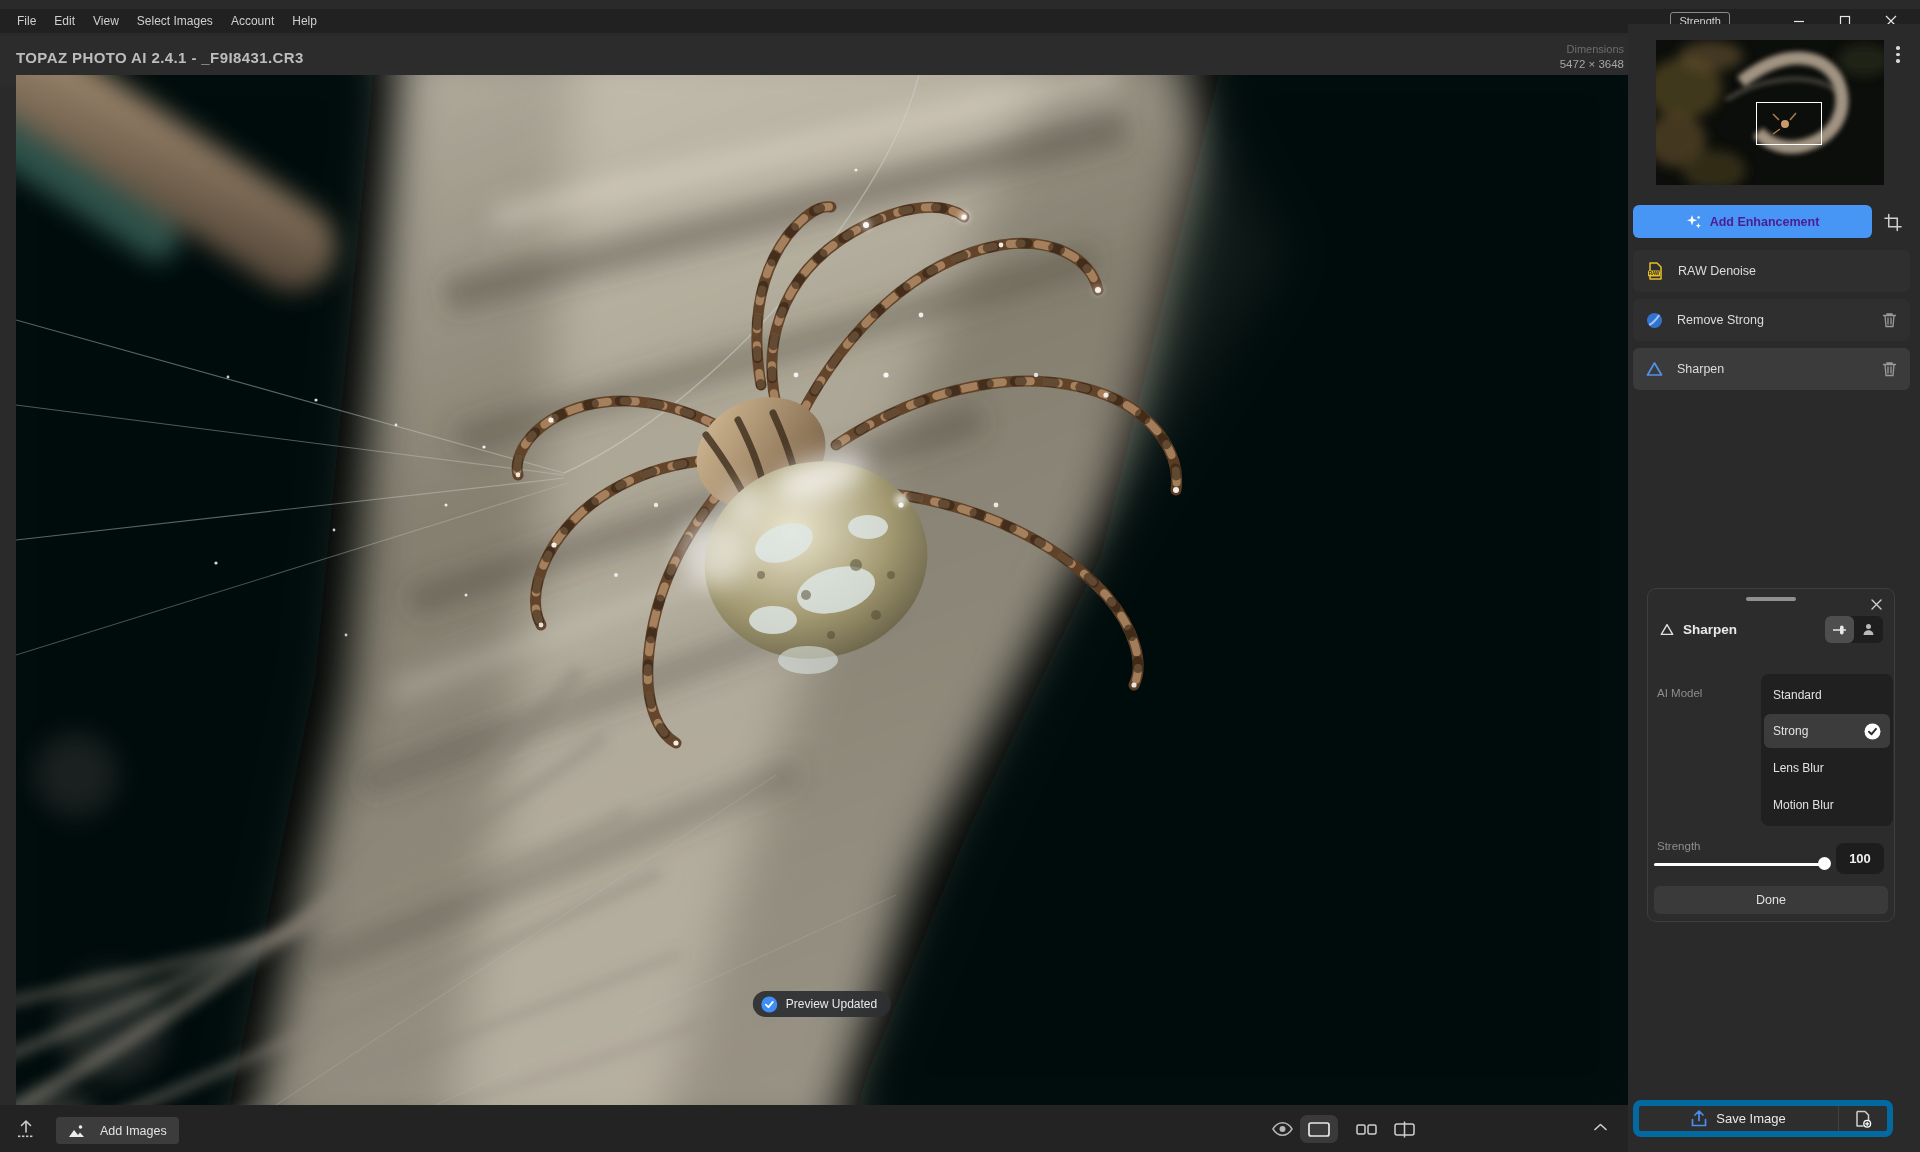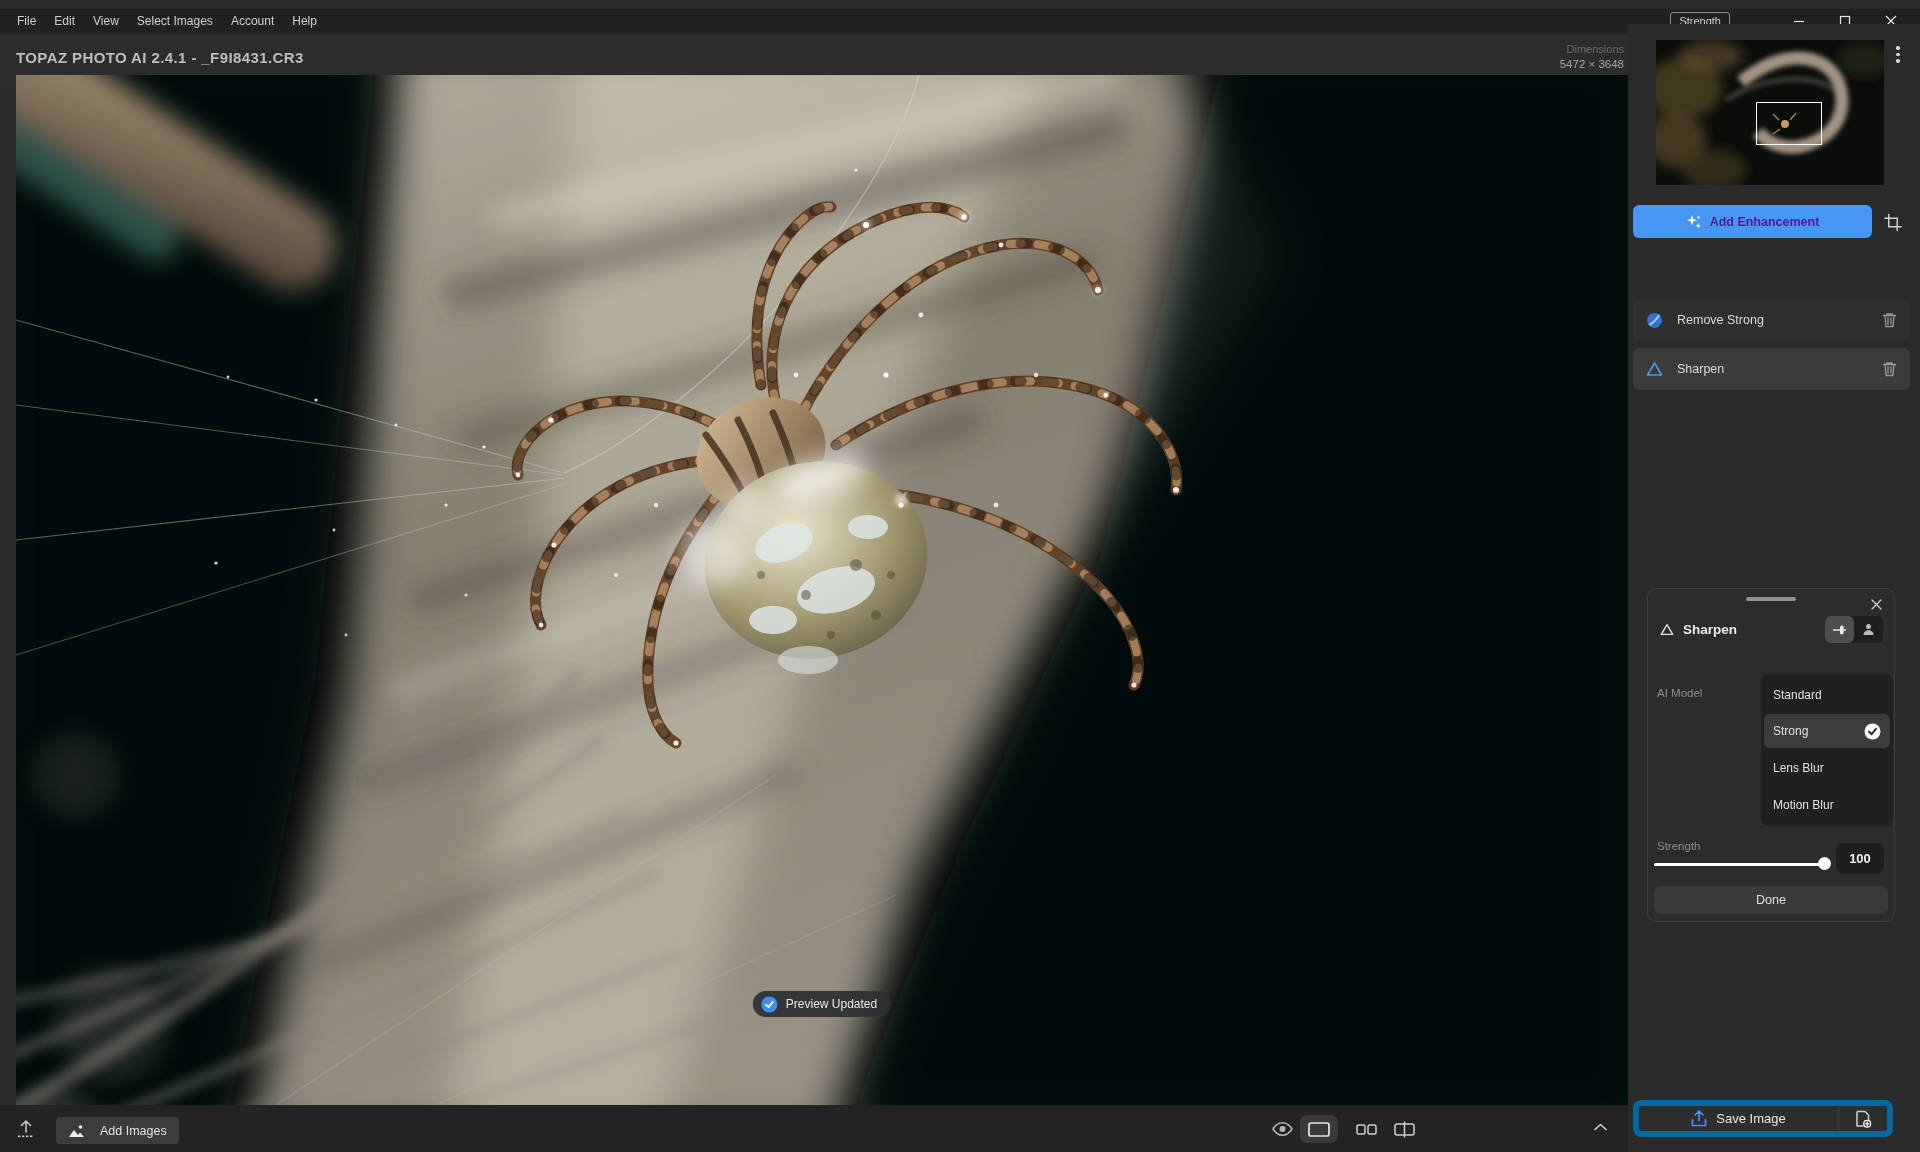--- a/index.html
+++ b/index.html
@@ -410,20 +410,28 @@
       </svg>
       <span>Add Enhancement</span>
     </button>
     <button class="crop-btn">
       <svg width="19" height="19" viewBox="0 0 19 19">
         <path d="M5,1 V14 H18" fill="none" stroke="#cfcfcf" stroke-width="1.6" stroke-linecap="round"></path>
         <path d="M1,5 H14 V18" fill="none" stroke="#cfcfcf" stroke-width="1.6" stroke-linecap="round"></path>
       </svg>
     </button>
 
+    <div class="filter-row" style="top:226px;">
+      <svg width="18" height="18" viewBox="0 0 18 18">
+        <path d="M4,1 H11 L15,5 V17 H4 Z" fill="none" stroke="#e8c027" stroke-width="1.5" stroke-linejoin="round"></path>
+        <rect x="2" y="8.5" width="12" height="6" rx="1.2" fill="#e8c027"></rect>
+        <text x="8" y="13.2" font-size="4.6" font-weight="bold" fill="#2b2b2b" text-anchor="middle" font-family="Liberation Sans, sans-serif">RAW</text>
+      </svg>
+      <span class="flabel">RAW Denoise</span>
+    </div>
     <div class="filter-row" style="top:275px;">
       <svg width="17" height="17" viewBox="0 0 17 17">
         <circle cx="8.5" cy="8.5" r="7.5" fill="#3472cf"></circle>
         <path d="M4,12.5 C7,11 10.5,7 12.8,3.6" stroke="#9cc3f5" stroke-width="2" fill="none" stroke-linecap="round"></path>
       </svg>
       <span class="flabel">Remove Strong</span>
       <svg width="15" height="16" viewBox="0 0 15 16">
         <path d="M1.5,3.5 H13.5 M5,3.5 V2 H10 V3.5 M3,3.5 L4,14.5 H11 L12,3.5 M6,6 V12 M9,6 V12" fill="none" stroke="#9a9a9a" stroke-width="1.3" stroke-linecap="round"></path>
       </svg>
     </div>

